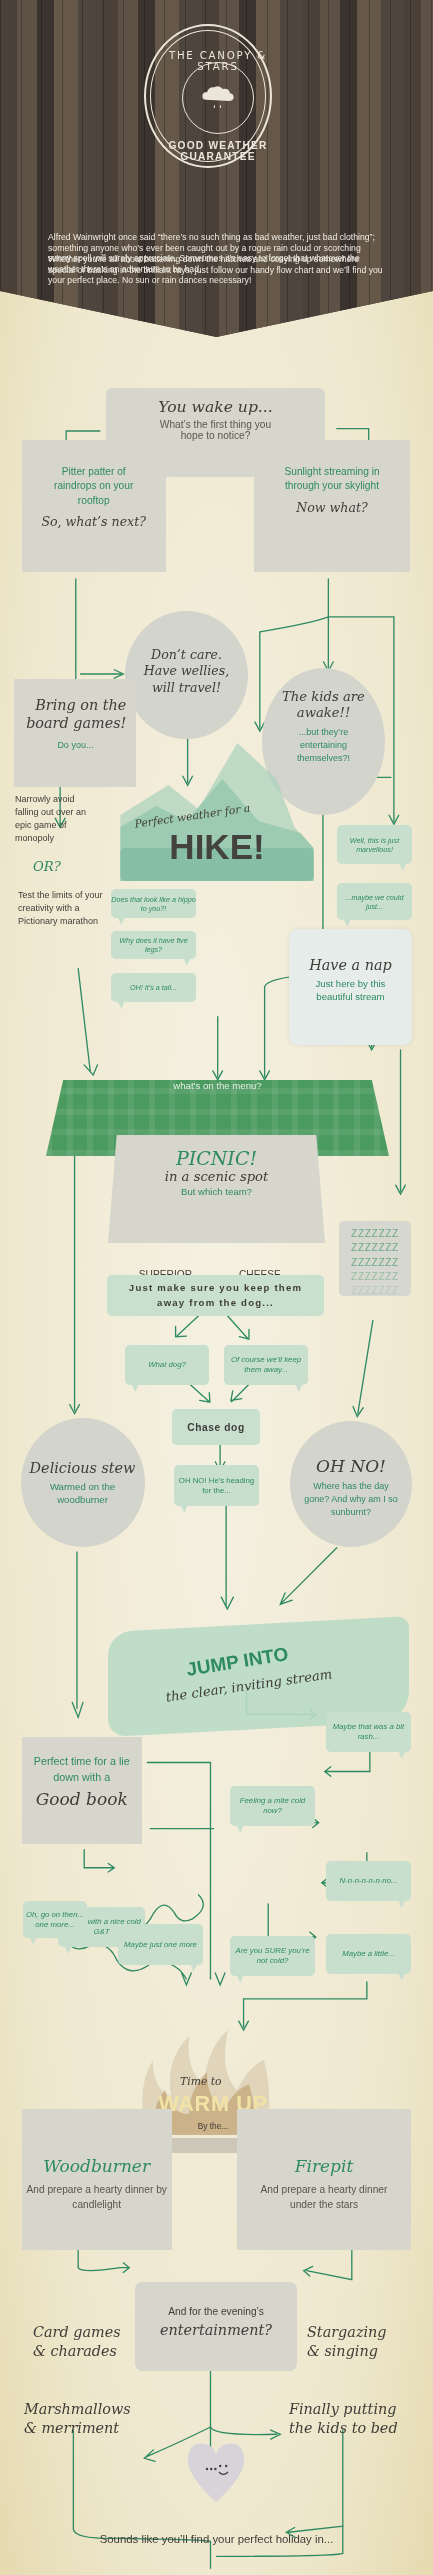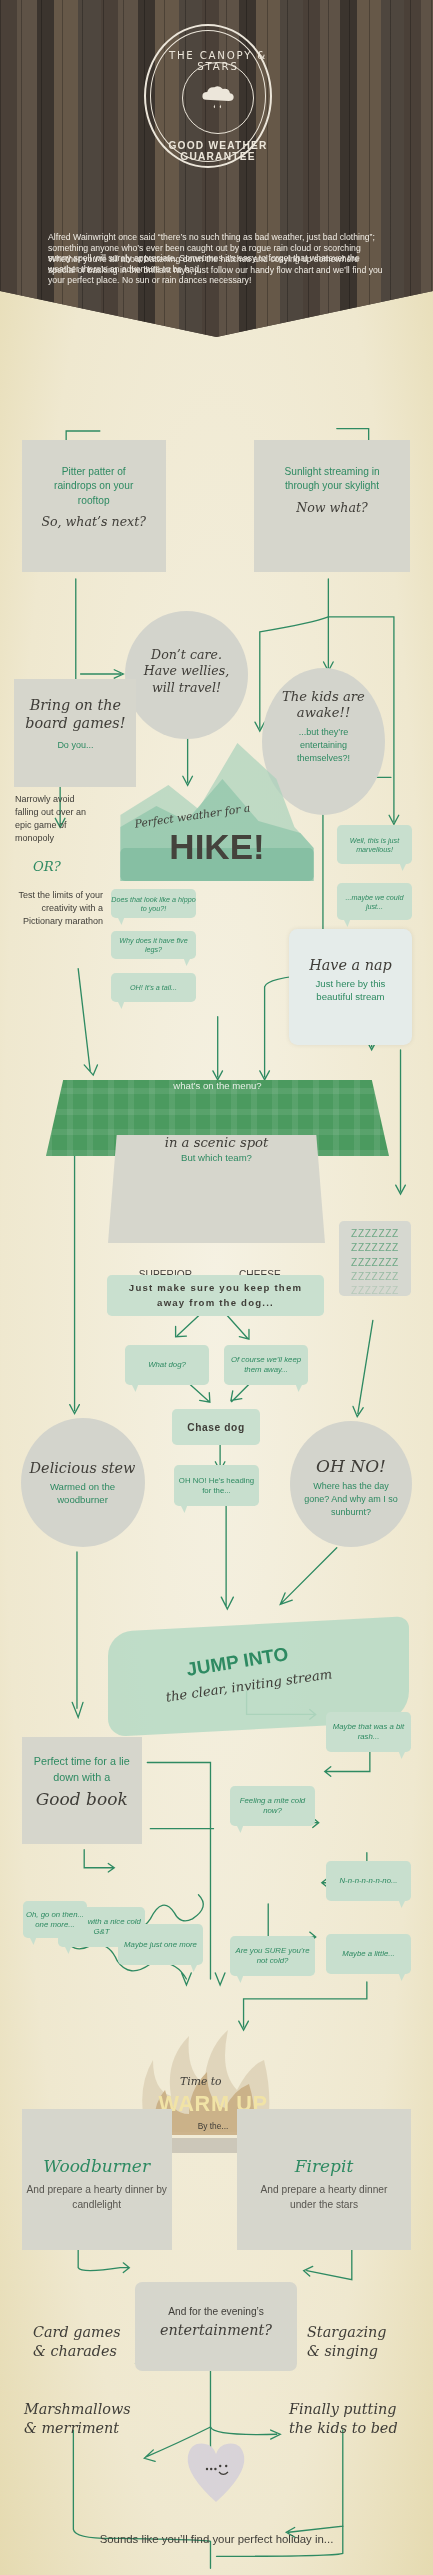--- a/index.html
+++ b/index.html
@@ -106,45 +106,49 @@
     <path d="M350 3830 V4140 M342 4130 L350 4148 L358 4130"></path>
     <path d="M350 3892 Q300 3910 230 3928 M243 3917 L226 3929 L243 3937"></path>
     <path d="M350 3892 Q355 3905 480 3900 M470 3892 L485 3900 L470 3908"></path>
     <path d="M350 4035 Q300 4060 242 4085 M255 4073 L240 4087 L258 4092"></path>
     <path d="M350 4035 Q355 4050 460 4047 M450 4040 L466 4047 L450 4055"></path>
     <path d="M570 4040 V4200 L480 4210 M490 4202 L476 4210 L490 4218"></path>
     <path d="M122 4040 V4205 Q125 4222 200 4220 Q340 4222 350 4225 M350 4225 V4270"></path>
     <path d="M570 4200 V4245 Q560 4250 360 4250"></path>
   </svg>
 
+  <div class="box center" style="left:106px; top:388px; width:219px; height:89px; border-radius:6px;">
+    <div class="hand" style="font-size:15.6px; margin-top:9.6px;">You wake up...</div>
+    <div style="font-size:10.2px; color:#5a5852; width:120px; margin:3.6px auto 0;">What’s the first thing you hope to notice?</div>
+  </div>
 
   <div class="box center" style="left:21.7px; top:440px; width:144px; height:132px;">
     <div class="green" style="font-size:10.2px; width:96px; margin:25px auto 0; line-height:1.4;">Pitter patter of raindrops on your rooftop</div>
     <div class="hand" style="font-size:12.6px; margin-top:6px;">So, what’s next?</div>
   </div>
   <div class="box center" style="left:254px; top:440px; width:156px; height:132px;">
     <div class="green" style="font-size:10.2px; width:102px; margin:25px auto 0; line-height:1.4;">Sunlight streaming in through your skylight</div>
     <div class="hand" style="font-size:12.6px; margin-top:6px;">Now what?</div>
   </div>
 
   <div class="oval center" style="left:125px; top:611px; width:123px; height:128px;">
     <div class="hand" style="font-size:12.6px; width:90px; margin:36px auto 0; line-height:1.3;">Don’t care. Have wellies, will travel!</div>
   </div>
   <div class="oval center" style="left:262px; top:668px; width:123px; height:147px;">
     <div class="hand" style="font-size:13.2px; width:84px; margin:20.5px auto 0; line-height:1.25;">The kids are awake!!</div>
     <div class="green" style="font-size:9px; width:72px; margin:4.8px auto 0; line-height:1.45;">...but they’re entertaining themselves?!</div>
   </div>
 
   <div class="box center" style="left:14.4px; top:679px; width:122px; height:108px;">
-    <div class="hand" style="font-size:14.4px; width:102px; margin:17px auto 0; line-height:1.25;">Bring on the board games!</div>
+    <div class="hand" style="font-size:14.4px; width:102px; margin:17px auto 0; line-height:1.25;text-align:right;">Bring on the board games!</div>
     <div class="green" style="font-size:9px; margin-top:8.4px;">Do you...</div>
   </div>
   <div class="abs" style="left:15px; top:793px; width:84px; font-size:9px; line-height:1.45;">Narrowly avoid falling out over an epic game of monopoly</div>
   <div class="abs hand green" style="left:33px; top:859px; font-size:13.2px;">OR?</div>
-  <div class="abs" style="left:18px; top:889px; width:85px; text-align:right; font-size:9px; line-height:1.45;">Test the limits of your creativity with a Pictionary marathon</div>
+  <div class="abs" style="left:18px; top:889px; width:85px; text-align:left; font-size:9px; line-height:1.45;">Test the limits of your creativity with a Pictionary marathon</div>
   <div class="bubble dl" style="left:111px; top:889px; width:85px; height:29px;">Does that look like a hippo to you?!</div>
   <div class="bubble dr" style="left:111px; top:931px; width:85px; height:28px;">Why does it have five legs?</div>
   <div class="bubble dl" style="left:111px; top:973px; width:85px; height:29px; width:85px;">OH! It’s a tail...</div>
 
   <svg class="abs" style="left:120px; top:743px;" width="194" height="141" viewBox="0 0 322 235">
     <polygon points="0,120 80,70 130,110 195,0 260,60 290,140 322,175 322,230 0,230" fill="#a9d1bb" opacity="0.7"></polygon>
     <polygon points="0,140 60,105 110,130 170,60 230,130 300,150 322,175 322,230 0,230" fill="#93c7ad" opacity="0.8"></polygon>
     <rect x="0" y="175" width="322" height="55" rx="8" fill="#86bfa3"></rect>
   </svg>
   <div class="abs hand" style="left:134px; top:806px; width:168px; font-size:10.8px; transform:rotate(-8deg);">Perfect weather for a</div>
@@ -156,20 +160,21 @@
   <div class="abs center" style="left:289px; top:929px; width:123px; height:116px; background:#e5ecea; border-radius:8.4px; box-shadow:0 0 4.8px rgba(0,0,0,0.08);">
     <div class="hand" style="font-size:14.4px; margin-top:28px;">Have a nap</div>
     <div class="green" style="font-size:9.6px; width:90px; margin:3.6px auto 0; line-height:1.4;">Just here by this beautiful stream</div>
   </div>
 
   <div class="abs center" style="left:46px; top:1080px; width:343px; height:76px; background:repeating-linear-gradient(90deg, rgba(255,255,255,0.08) 0 6px, transparent 6px 20.5px), repeating-linear-gradient(0deg, rgba(255,255,255,0.08) 0 6px, transparent 6px 20.5px), #4b9a5f; clip-path:polygon(5% 0,95% 0,100% 100%,0 100%);">
     <div style="font-size:9.6px; color:#e8efe7;">what’s on the menu?</div>
   </div>
 
   <div class="abs center" style="left:108px; top:1135px; width:217px; height:108px; background:#d6d6cc; clip-path:polygon(4% 0,96% 0,100% 100%,0 100%);">
+    <div class="hand green" style="font-size:19px; margin-top:12px;">PICNIC!</div>
     <div class="hand" style="font-size:13.2px;">in a scenic spot</div>
     <div class="green" style="font-size:9.6px; margin-top:2.4px;">But which team?</div>
   </div>
 
   <div class="abs" style="left:132px; top:1268px; width:60px; text-align:right; font-size:10.2px; line-height:1.4;">
     <div>SUPERIOR</div>
     <div>SAUSAGE</div>
     <div>SCOFFERS</div>
   </div>
   <div class="abs hand green" style="left:203px; top:1281px; font-size:14.4px;">OR?</div>

